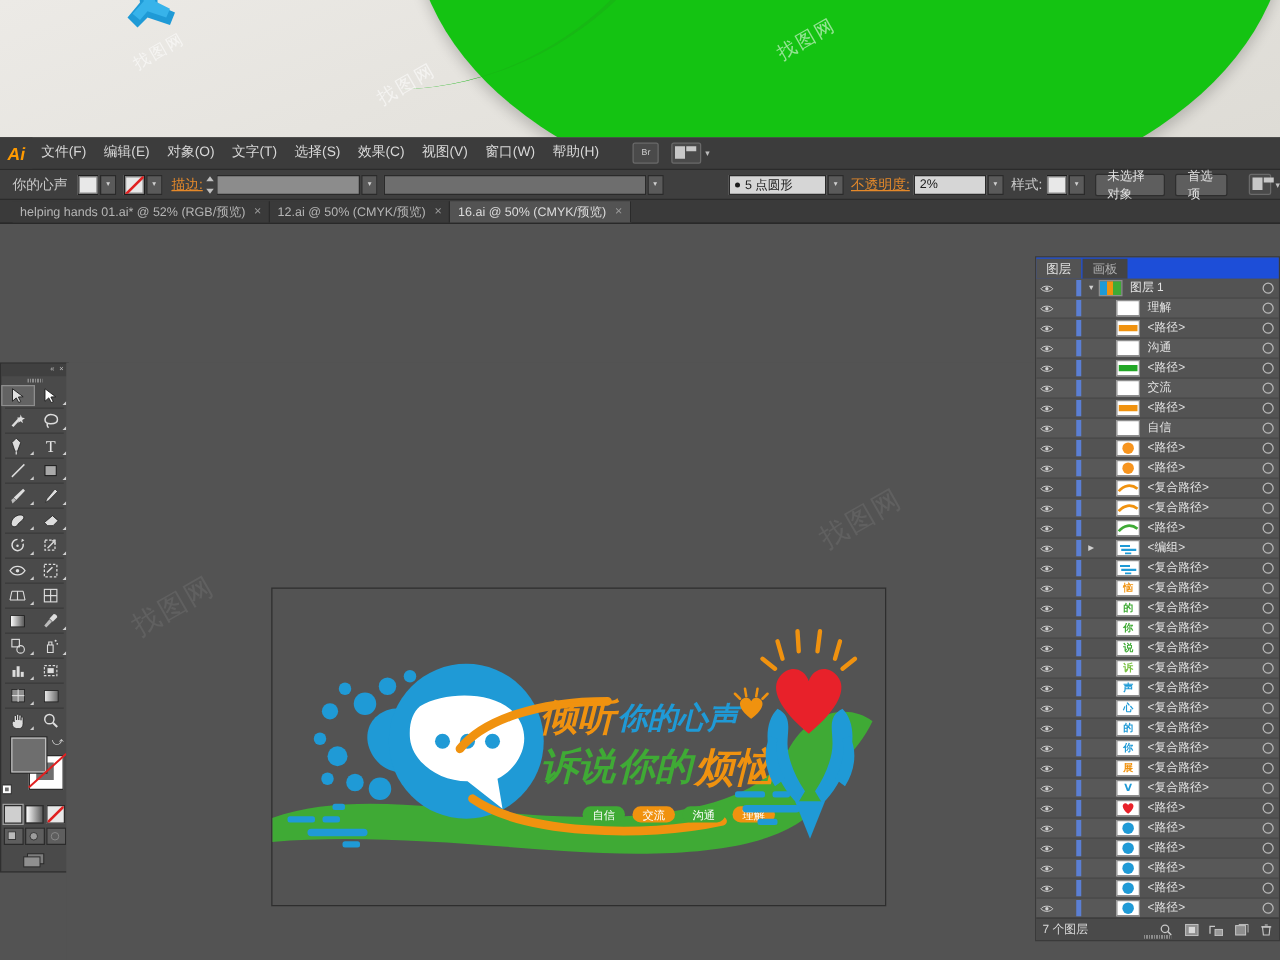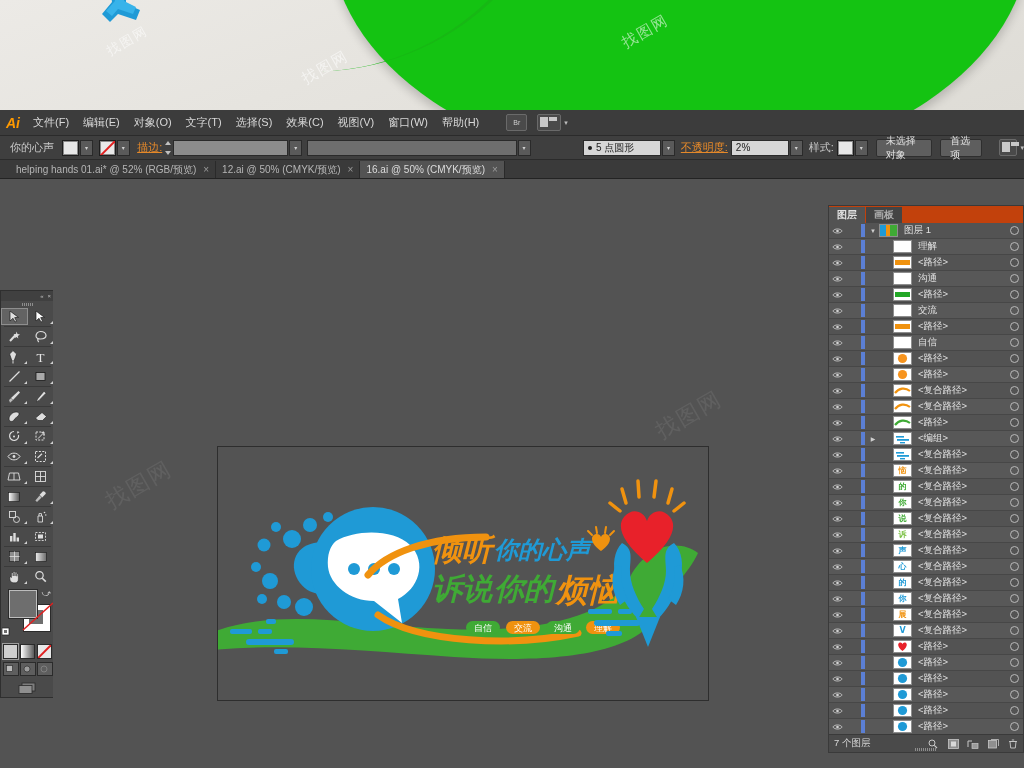--- a/index.html
+++ b/index.html
@@ -96,29 +96,29 @@
   .mode.grad{background:linear-gradient(to right,#fff,#5a5a5a);}
   .mode.non{background:#e8e8e8;position:relative;overflow:hidden;}
   .mode.non:after{content:"";position:absolute;left:-3px;top:5px;width:20px;height:1.5px;background:#e02020;transform:rotate(-45deg);}
   .screens{display:flex;justify-content:center;gap:1px;padding-bottom:3px;}
   .screen{width:14px;height:12px;border:1px solid #2b2b2b;background:#5e5e5e;
     display:flex;align-items:center;justify-content:center;}
   .tools-foot{height:18px;display:flex;align-items:center;justify-content:center;}
 
   
   .canvas{position:absolute;left:53px;top:180px;right:195px;bottom:0;background:#535353;overflow:hidden;}
-  .artboard{position:absolute;left:164px;top:156px;width:490px;height:253px;
+  .artboard{position:absolute;left:164px;top:180px;width:490px;height:253px;
     border:1px solid #2e2e2e;background:#535353;}
 
   
   .art{position:absolute;inset:0;overflow:hidden;}
 
   
   .rpanel{position:absolute;right:0;top:95px;width:194px;bottom:15px;background:#535353;border:1px solid #3a3a3a;}
-  .rp-tabs{height:17px;background:#c2410c;display:flex;align-items:flex-end;font-weight:bold;}
+  .rp-tabs{height:17px;background:#1d4ed8;display:flex;align-items:flex-end;}
   .rp-tab{height:16px;padding:0 8px;display:flex;align-items:center;font-size:10px;color:#b0b0b0;
     background:#444;margin-right:1px;}
   .rp-tab.active{background:#535353;color:#e0e0e0;}
   .rp-body{position:absolute;left:0;right:0;top:17px;bottom:17px;overflow:hidden;background:#535353;}
   .lrow{height:15px;display:flex;align-items:center;border-bottom:1px solid #474747;font-size:9.5px;color:#e2e2e2;}
   .lrow.alt{background:#585858;}
   .lrow .eye{width:17px;display:flex;align-items:center;justify-content:center;}
   .lrow .lock{width:15px;}
   .lrow .sel-bar{width:4px;height:13px;background:#5b7fd4;margin-right:2px;}
   .lrow .arrow{width:12px;display:flex;align-items:center;justify-content:center;color:#cfcfcf;font-size:6px;}

